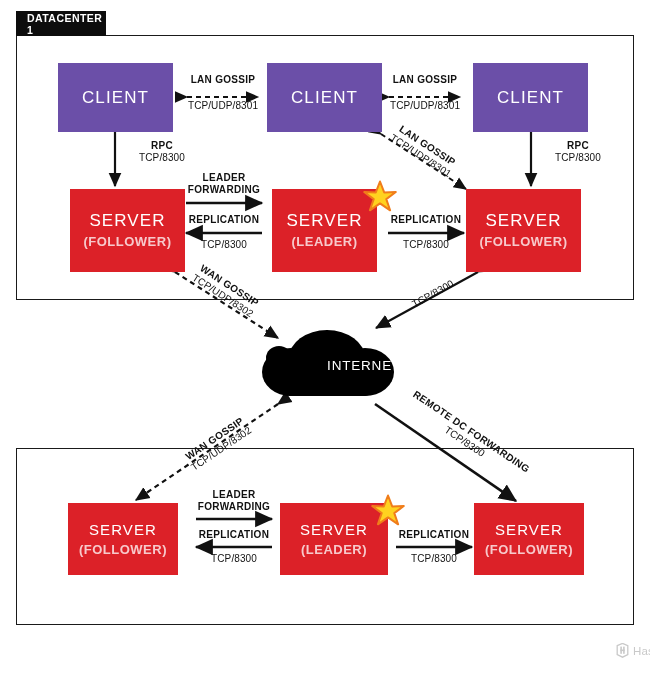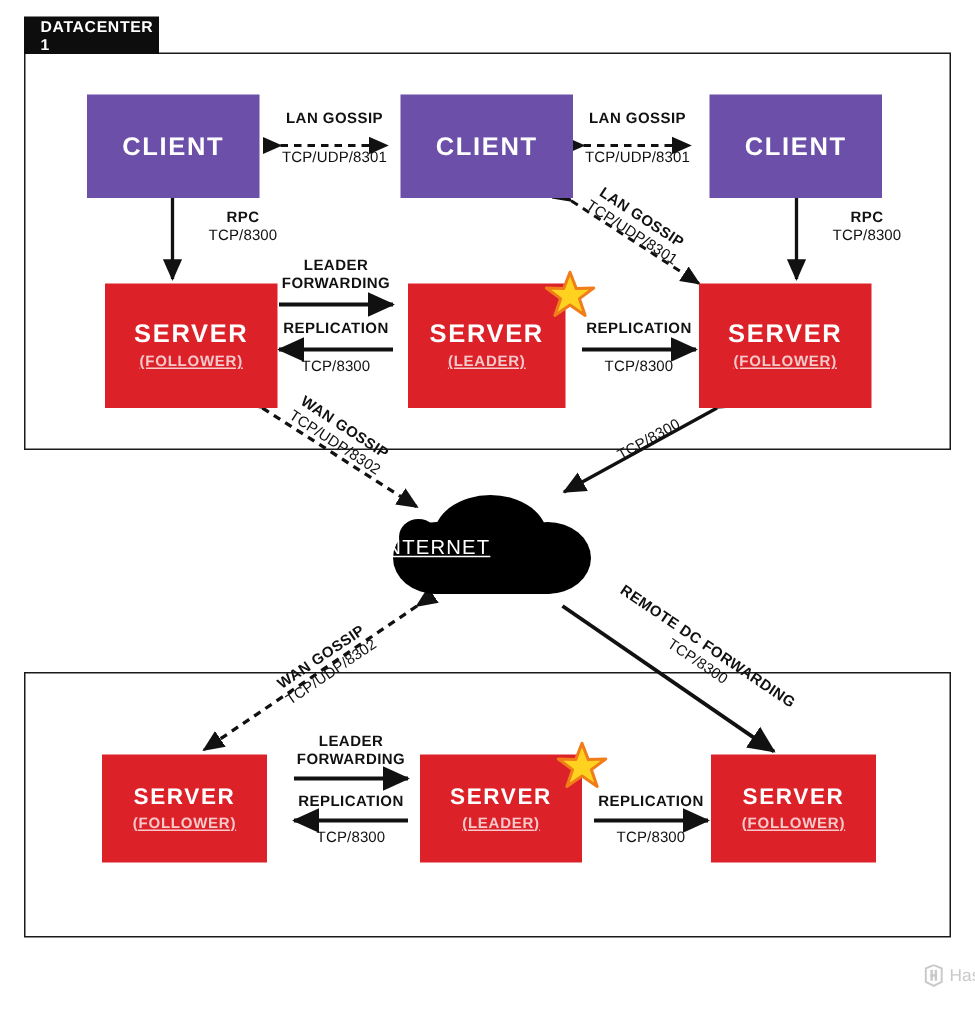--- a/index.html
+++ b/index.html
@@ -10,34 +10,34 @@
 
   
   .dc-frame{position:absolute;border:1.5px solid #1a1a1a;background:#fff;box-sizing:border-box;}
   .dc-tab{position:absolute;background:#0d0d0d;color:#fff;font-size:10.5px;
           font-weight:700;letter-spacing:.45px;display:flex;align-items:center;
           padding:0 11px;height:25px;box-sizing:border-box;z-index:6;}
 
   
   .node{position:absolute;box-sizing:border-box;display:flex;flex-direction:column;
         align-items:center;justify-content:center;color:#fff;z-index:4;}
-  .node .title{font-size:17px;font-weight:700;letter-spacing:1.1px;line-height:1;}
+  .node .title{font-size:17px;font-weight:400;letter-spacing:1.1px;line-height:1;}
   .node.small .title{font-size:15px;}
-  .node .role{font-size:10px;font-weight:700;letter-spacing:.5px;margin-top:5px;
-              color:#f7c9cb;text-decoration:underline;}
+  .node .role{font-size:13px;font-weight:700;letter-spacing:.5px;margin-top:5px;
+              color:#f7c9cb;}
   .client{background:#6b4fa8;}
   .server{background:#dc2128;}
 
   
   .star{position:absolute;z-index:7;width:36px;height:36px;}
 
   
   .cloud{position:absolute;z-index:4;}
   .cloud .cloud-label{position:absolute;left:0;right:0;top:50%;transform:translateY(-50%);
-       text-align:left;color:#fff;font-size:13.5px;letter-spacing:.8px;text-decoration:underline;}
+       text-align:right;color:#fff;font-size:13.5px;letter-spacing:.8px;}
 
   
   .lbl{position:absolute;z-index:5;text-align:center;white-space:nowrap;line-height:1.18;}
   .lbl .t1{font-size:10px;font-weight:700;letter-spacing:.3px;}
   .lbl .t2{font-size:10px;font-weight:400;letter-spacing:.1px;}
   .lbl.rot{transform-origin:center center;}
 
   svg.edges{position:absolute;left:0;top:0;width:650px;height:674px;z-index:3;
             pointer-events:none;overflow:visible;}
 

